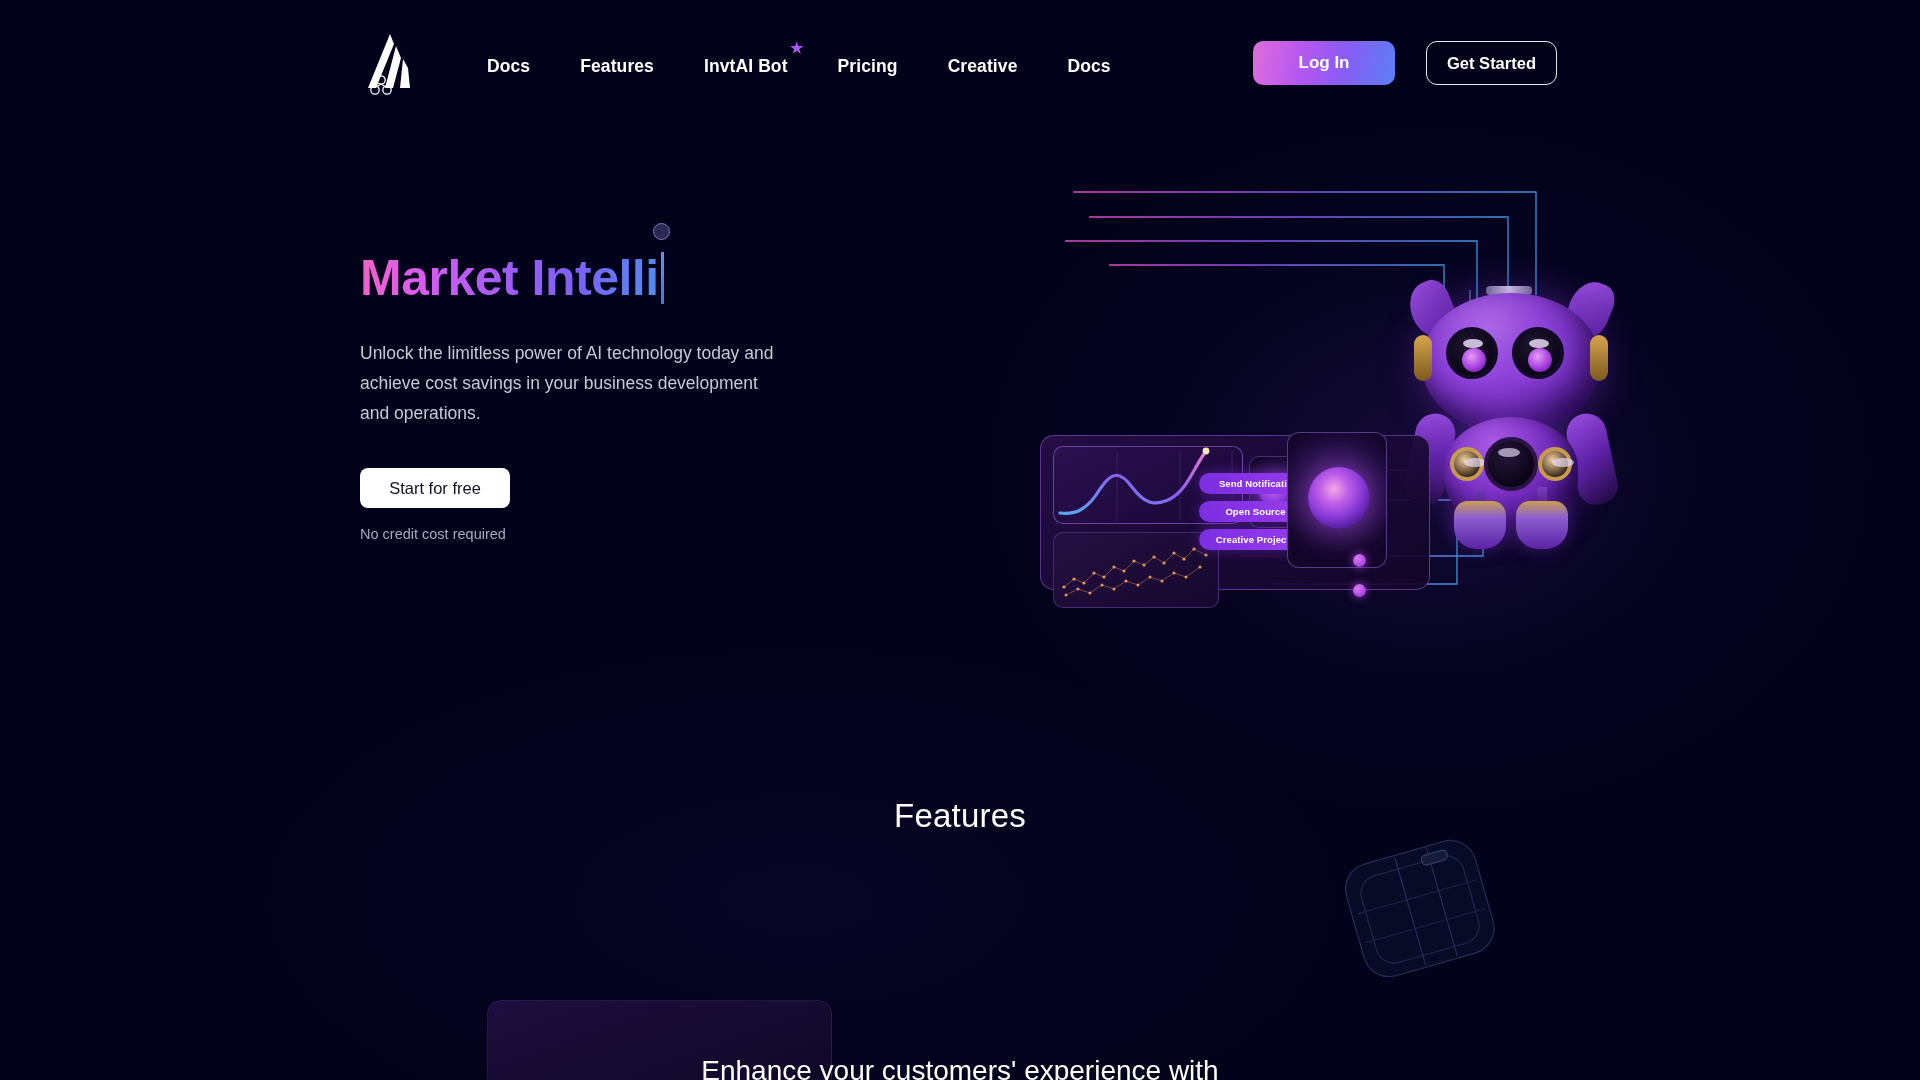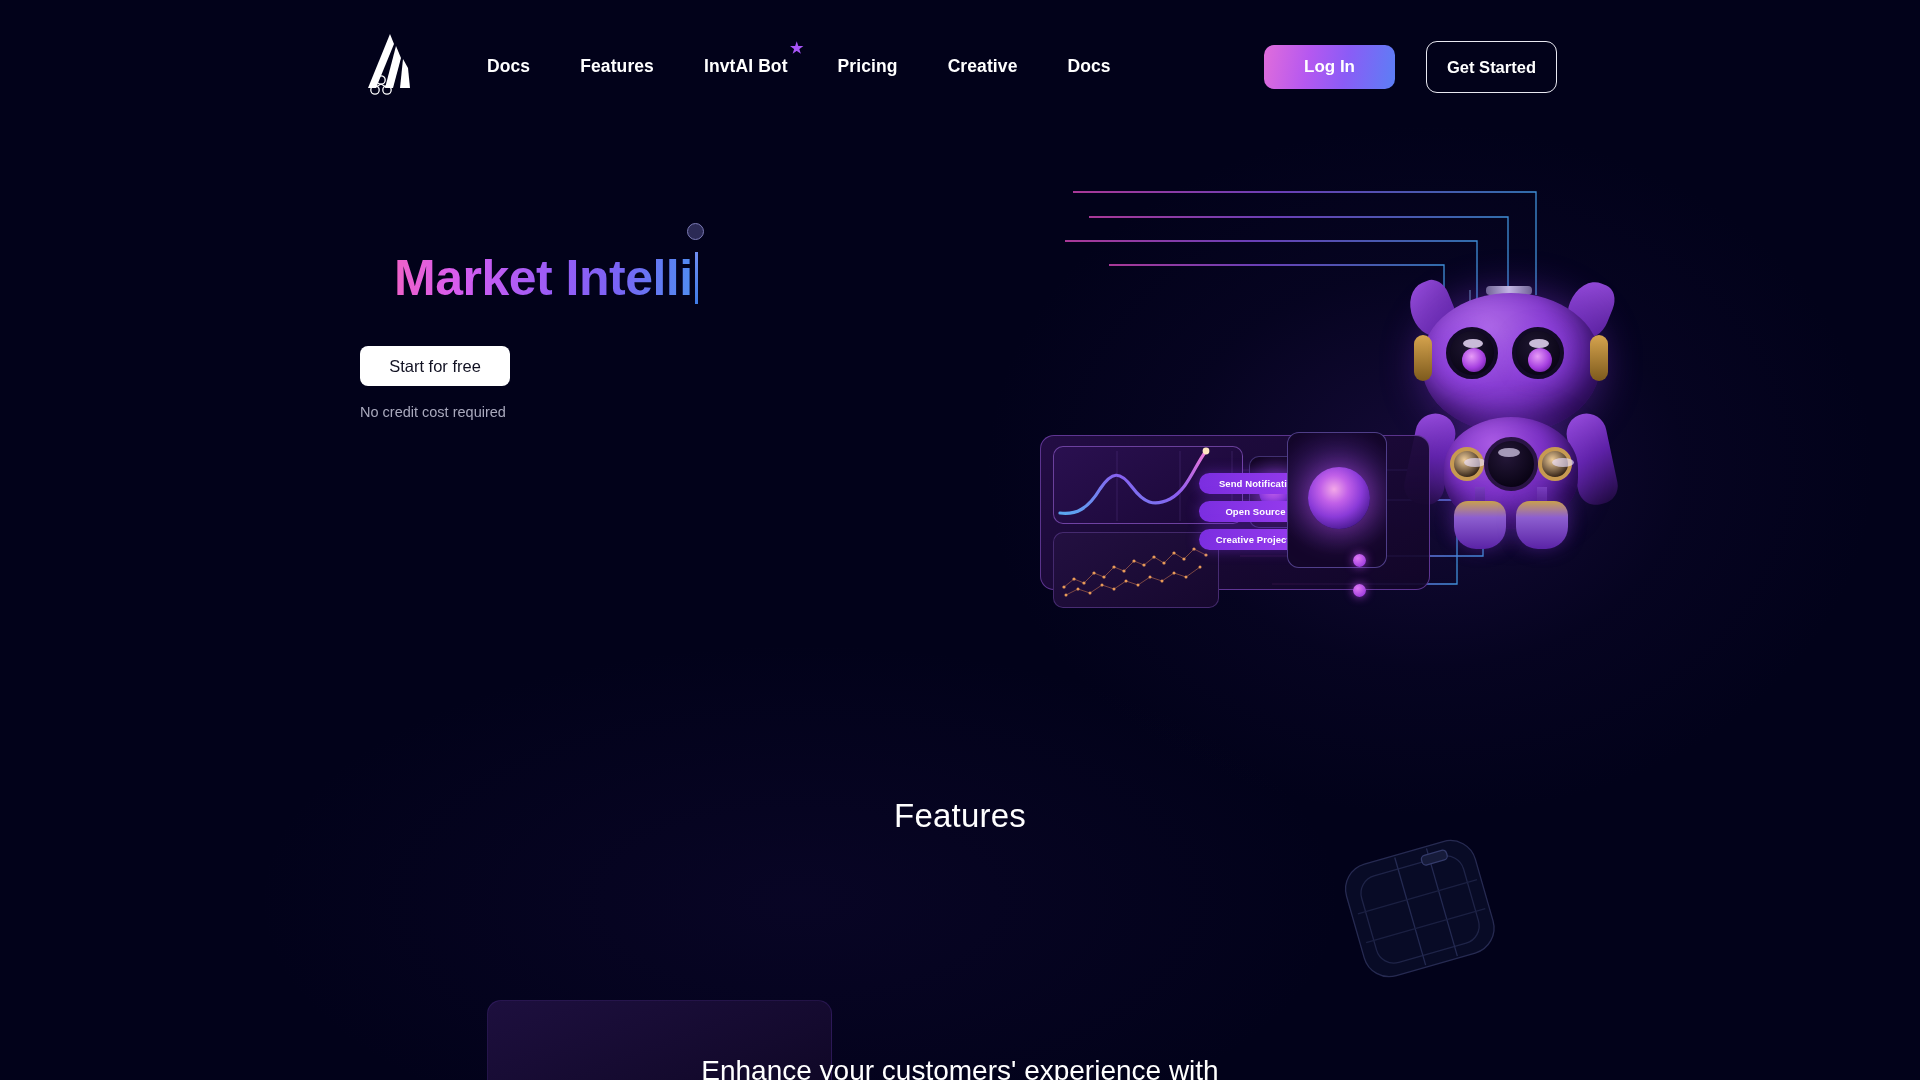--- a/index.html
+++ b/index.html
@@ -21,32 +21,32 @@
 
   
   .nav{position:absolute;left:0;top:0;width:1920px;height:128px;display:flex;align-items:center;z-index:40;}
   .logo{position:absolute;left:362px;top:32px;width:64px;height:68px;}
   .nav-links{position:absolute;left:487px;top:48px;display:flex;align-items:center;gap:0;}
   .nav-link{color:#ffffff;font-size:17.5px;font-weight:700;letter-spacing:.1px;
     text-decoration:none;white-space:nowrap;position:relative;padding:8px 0;}
   .nl-pad{padding-right:50px;}
   .star{position:absolute;right:34px;top:-8px;color:#a855f7;font-size:15px;line-height:1;}
   .nav-right{position:absolute;right:363px;top:41px;display:flex;align-items:center;gap:31px;}
-  .btn-login{width:131px;height:44px;border:none;border-radius:10px;cursor:pointer;
+  .btn-login{width:142px;height:44px;border:none;border-radius:10px;cursor:pointer;
     background:linear-gradient(100deg,#e06ddb 0%,#b558f0 34%,#8b5cf6 62%,#5b7ff5 100%);
     color:#fff;font-size:17px;font-weight:700;font-family:inherit;
     display:flex;align-items:center;justify-content:center;}
-  .btn-get{width:131px;height:52px;border:1.4px solid #e9e9f2;border-radius:11px;background:transparent;
+  .btn-get{width:131px;height:44px;border:1.4px solid #e9e9f2;border-radius:11px;background:transparent;
     color:#fff;font-size:16.5px;font-weight:700;font-family:inherit;cursor:pointer;
     display:flex;align-items:center;justify-content:center;}
 
   
   .hero-left{position:absolute;left:360px;top:228px;width:600px;}
   .h1{color:#fff;font-size:51px;line-height:1.18;font-weight:700;letter-spacing:-.6px;}
-  .typed-wrap{margin-top:23px;position:relative;display:inline-block;margin-left:34px;}
+  .typed-wrap{margin-top:23px;position:relative;display:inline-block;}
   .typed{font-size:50px;font-weight:700;letter-spacing:-.5px;line-height:1.1;
     background:linear-gradient(93deg,#f062c8 0%,#d65cf0 22%,#9b5cf6 52%,#7a63f5 74%,#4f8df0 100%);
     -webkit-background-clip:text;background-clip:text;color:transparent;}
   .caret{display:inline-block;width:3px;height:52px;vertical-align:-9px;margin-left:2px;
     background:linear-gradient(180deg,#6f8df2,#3f7ce8);}
   .caret-dot{position:absolute;right:-6px;top:-28px;width:17px;height:17px;border-radius:50%;
     background:#2b2a55;border:1.5px solid #7b7ab5;}
   .lede{margin-top:32px;width:425px;color:#c9c9d6;font-size:17.5px;line-height:1.72;}
   .btn-start{margin-top:40px;width:150px;height:40px;border-radius:8px;border:none;cursor:pointer;
     background:#ffffff;color:#111122;font-size:16.5px;font-weight:400;font-family:inherit;
@@ -176,20 +176,21 @@
     </div>
   </div>
 
   <div class="hero-left">
 
     <div class="typed-wrap">
       <span class="typed">Market Intelli</span><span class="caret"></span>
       <span class="caret-dot"></span>
     </div>
 
+    <p class="lede">Unlock the limitless power of AI technology today and achieve cost savings in your business development and operations.</p>
 
     <button class="btn-start">Start for free</button>
     <div class="nocard">No credit cost required</div>
   </div>
 
   <div class="art">
 
     <svg width="620" height="560" viewBox="0 0 620 560">
       <defs>
         <linearGradient id="gl" x1="0" y1="0" x2="1" y2="0">

